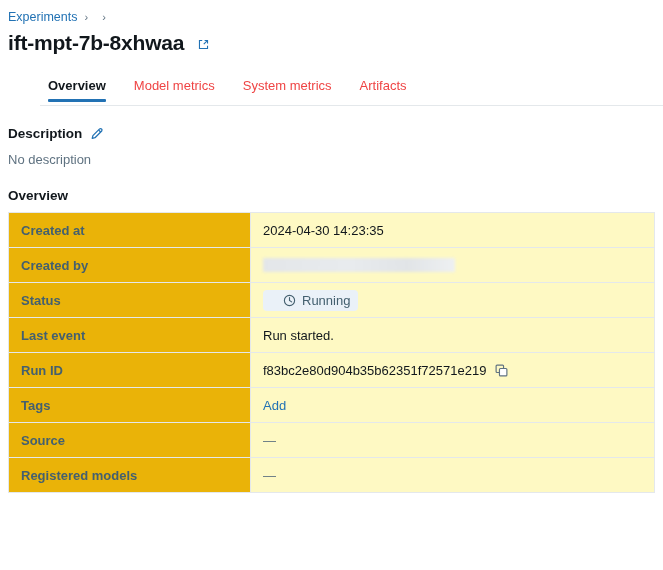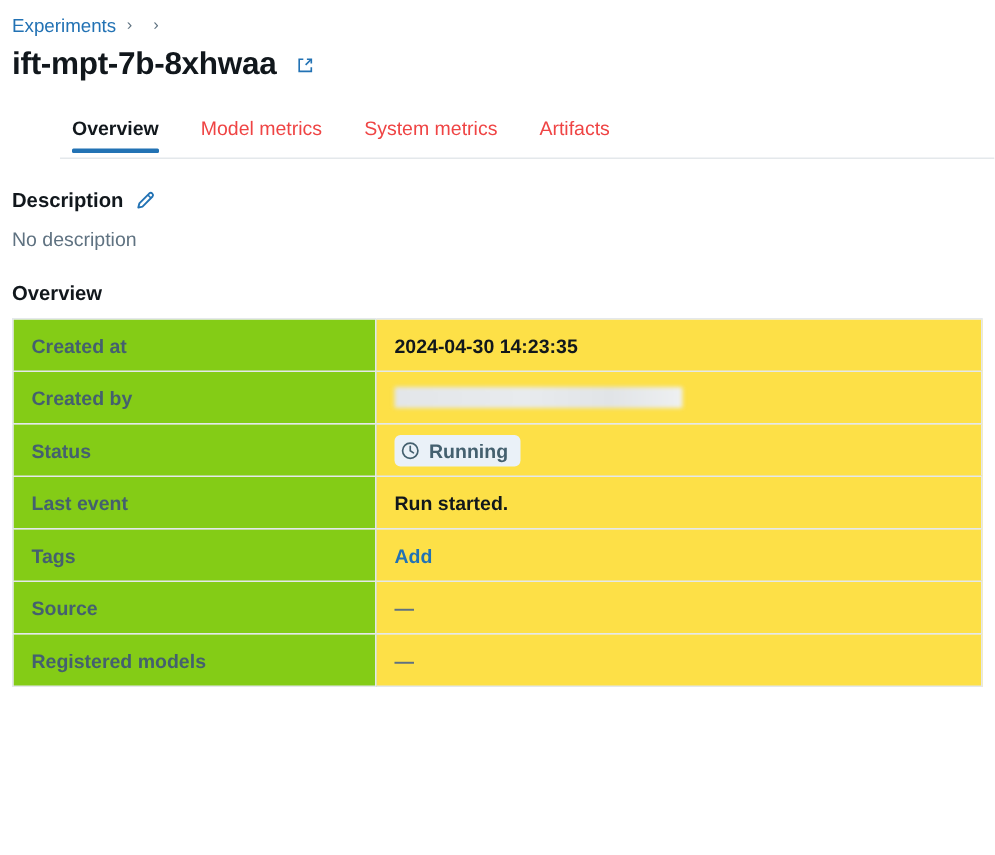--- a/index.html
+++ b/index.html
@@ -177,29 +177,28 @@
   .details-table tr { height: 35px; }
   .details-table td {
     border-bottom: 1px solid #e4e8eb;
     padding: 0 12px;
     vertical-align: middle;
     font-size: 13px;
   }
   .details-table tr:last-child td { border-bottom: none; }
   td.key {
     width: 242px;
-    background: #84cc16;
+    background: #eab308;
     color: #44606f;
     font-weight: bold;
     border-right: 1px solid #e4e8eb;
   }
   td.val {
     color: #11171c;
-    background: #fde047;
-    font-weight: bold;
+    background: #fef9c3;
   }
   .val-inner {
     display: flex;
     align-items: center;
   }
   .val-text { white-space: nowrap; }
   .copy-btn {
     margin-left: 9px;
     display: inline-flex;
     align-items: center;
@@ -216,21 +215,21 @@
     height: 14px;
     background: linear-gradient(90deg,#e3e6e9 0%, #e8ebee 45%, #e1e4e7 75%, #eef0f2 100%);
     filter: blur(1.4px);
     border-radius: 1px;
   }
   .status-badge {
     display: inline-flex;
     align-items: center;
     background: #eaf1f8;
     border-radius: 4px;
-    padding: 3px 8px 3px 4px;
+    padding: 3px 8px 3px 20px;
     color: #44606f;
     font-size: 13px;
   }
   .status-badge .clock {
     display: inline-flex;
     align-items: center;
     margin-right: 6px;
   }
 </style>
 </head>
@@ -315,20 +314,34 @@
       </tr>
       <tr>
         <td class="key">Last event</td>
         <td class="val">
           <div class="val-inner">
               <span class="val-text">Run started.</span>
             </div>
         </td>
       </tr>
       <tr>
+        <td class="key">Run ID</td>
+        <td class="val">
+          <div class="val-inner">
+            <span class="val-text">f83bc2e80d904b35b62351f72571e219</span>
+            <span class="copy-btn">
+              <svg width="13" height="13" viewBox="0 0 14 14" aria-hidden="true">
+                <rect x="1.2" y="1.2" width="8" height="8" rx="1" fill="none" stroke="#5f7281" stroke-width="1.25"></rect>
+                <rect x="4.8" y="4.8" width="8" height="8" rx="1" fill="#ffffff" stroke="#5f7281" stroke-width="1.25"></rect>
+              </svg>
+            </span>
+          </div>
+        </td>
+      </tr>
+      <tr>
         <td class="key">Tags</td>
         <td class="val">
           <div class="val-inner">
               <span class="link-blue">Add</span>
             </div>
         </td>
       </tr>
       <tr>
         <td class="key">Source</td>
         <td class="val">

